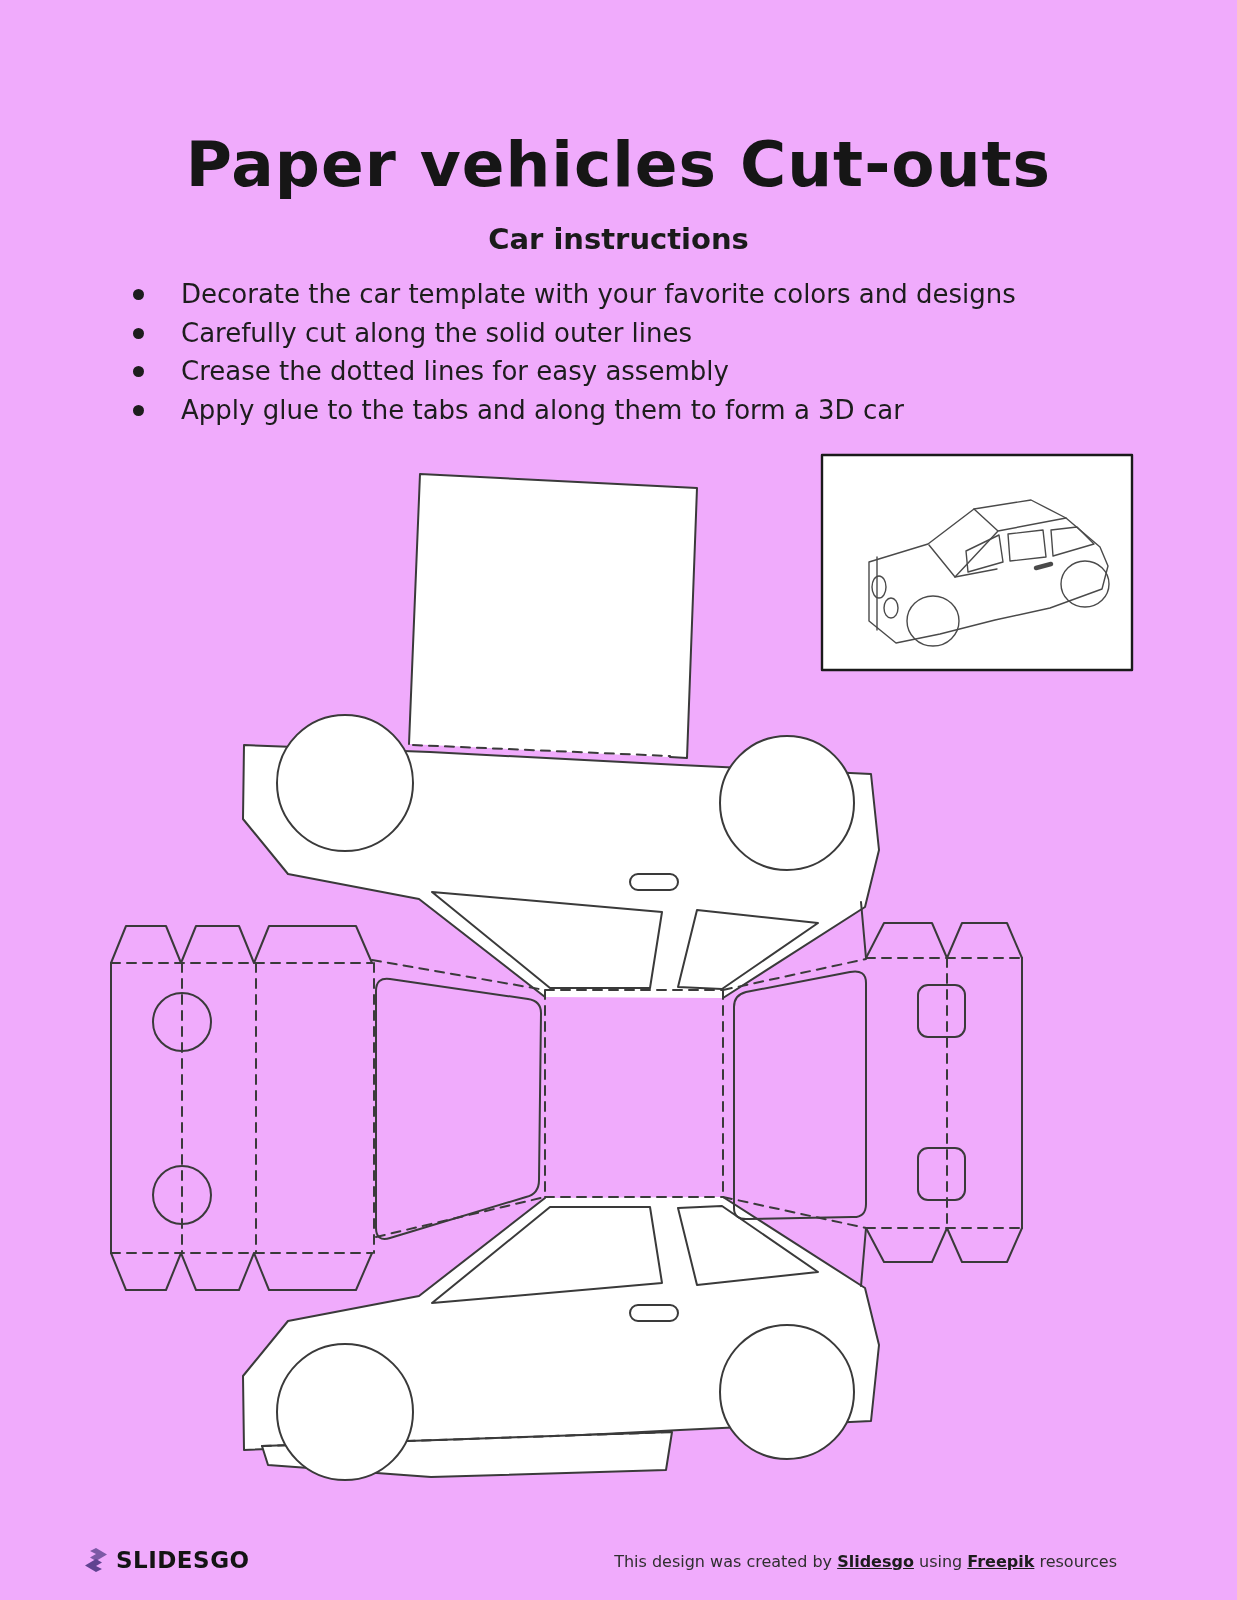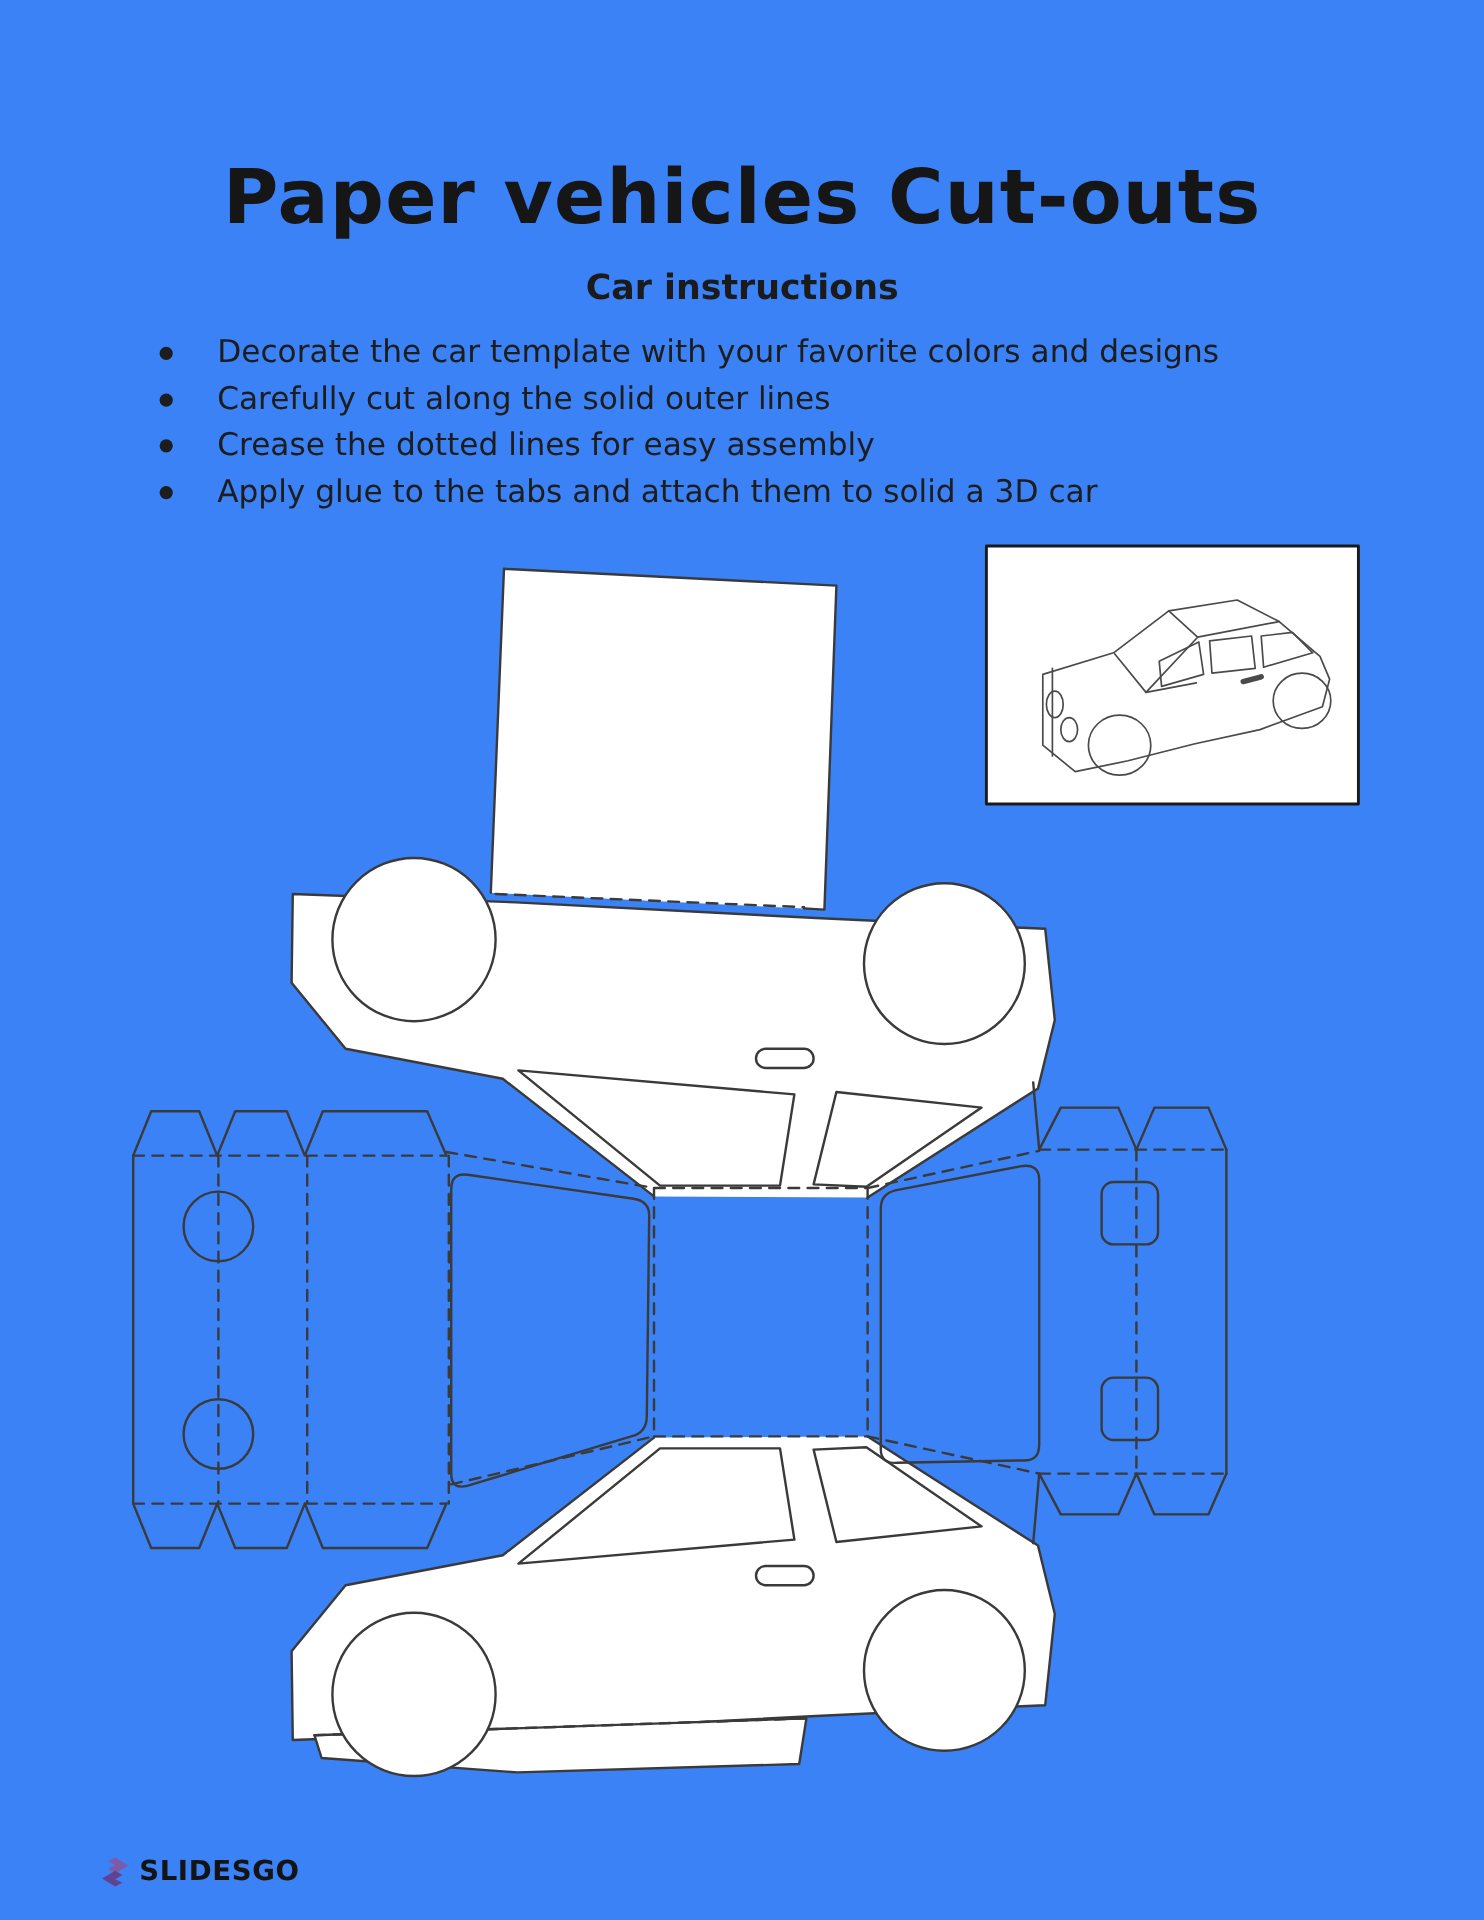--- a/index.html
+++ b/index.html
@@ -1,20 +1,20 @@
 <!DOCTYPE html>
 <html><head>
 <meta charset="utf-8">
 <style>
   html,body{margin:0;padding:0;background:#e8e8e8;}
   .page{
     position:relative;
     width:1237px;height:1600px;
     margin:0 auto;
-    background:#3b82f6;
+    background:#f0abfc;
     font-family:"DejaVu Sans","Liberation Sans",sans-serif;
     color:#1b1b1b;
     overflow:hidden;
   }
   .title{
     position:absolute;top:86px;left:0;width:1237px;
     text-align:center;
     font-size:63px;font-weight:bold;letter-spacing:1px;
     color:#161616;
   }
@@ -58,21 +58,21 @@
 
 <div class="page">
 
   <h1 class="title">Paper vehicles Cut-outs</h1>
   <h2 class="subtitle">Car instructions</h2>
 
   <ul class="instructions">
     <li><span class="bullet-dot"></span><span>Decorate the car template with your favorite colors and designs</span></li>
     <li><span class="bullet-dot"></span><span>Carefully cut along the solid outer lines</span></li>
     <li><span class="bullet-dot"></span><span>Crease the dotted lines for easy assembly</span></li>
-    <li><span class="bullet-dot"></span><span>Apply glue to the tabs and attach them to solid a 3D car</span></li>
+    <li><span class="bullet-dot"></span><span>Apply glue to the tabs and along them to form a 3D car</span></li>
   </ul>
 
   <svg class="diagram-svg" width="1237" height="1600" viewBox="0 0 1237 1600" fill="none" stroke="#3a3a3a" stroke-width="2" stroke-linejoin="round" stroke-linecap="round">
 
     <g transform="matrix(1,0,0,-1,0,2195)">
       <path d="M545,1198 L419,1296 L288,1321 L243,1376 L244,1450 L430,1443 L680,1430 L871,1421 L879,1345 L865,1288 L723,1197" fill="#ffffff"></path>
       <path d="M432,1303 L550,1207 L650,1207 L662,1283 Z"></path>
       <path d="M697,1285 L678,1208 L722,1206 L818,1272 Z"></path>
       <rect x="630" y="1305" width="48" height="16" rx="8"></rect>
       <circle cx="345" cy="1412" r="68" fill="#ffffff"></circle>
@@ -155,14 +155,15 @@
   </svg>
 
   <div class="footer-logo">
     <svg width="26" height="26" viewBox="0 0 26 26">
       <path d="M13,1 L24,7.5 L13,14 L7,10.5 L13,7 L7,4 Z" fill="#7C5AA5"></path>
       <path d="M13,25 L2,18.5 L13,12 L19,15.5 L13,19 L19,22 Z" fill="#5F4390"></path>
     </svg>
     <span class="logo-text">SLIDESGO</span>
   </div>
 
+  <p class="attribution"><span>This design was created by </span><span class="link">Slidesgo</span><span> using </span><span class="link">Freepik</span><span> resources</span></p>
 
 </div>
 
 </body></html>

